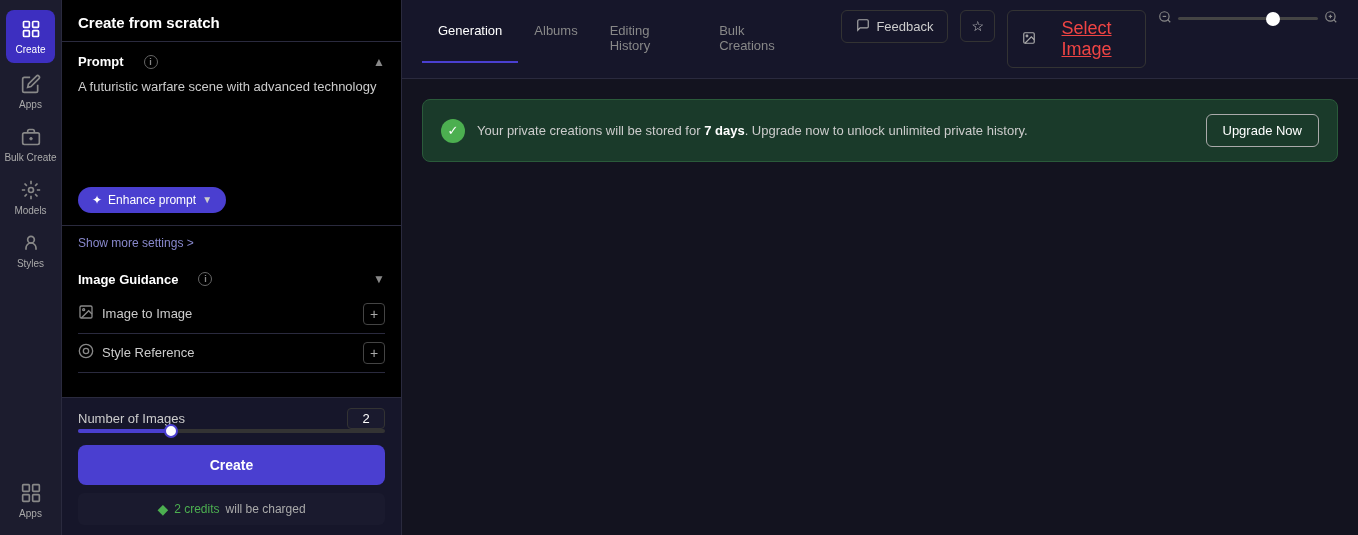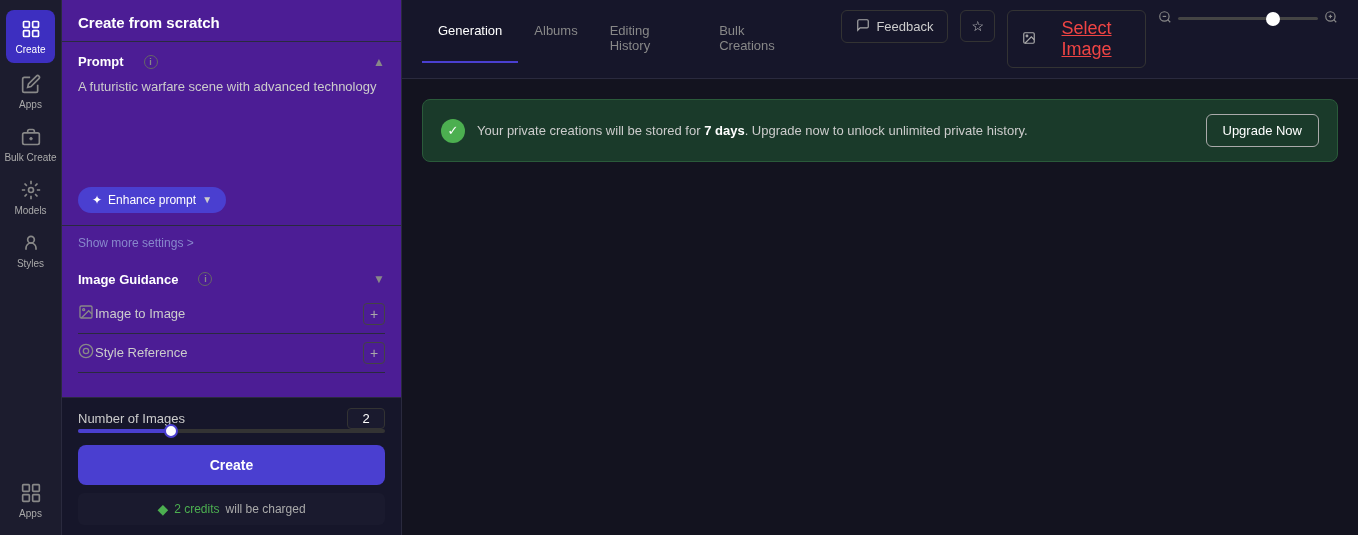--- a/index.html
+++ b/index.html
@@ -52,21 +52,21 @@
       text-align: center;
     }
     .sidebar-item.active .label {
       color: #fff;
     }
     .sidebar-spacer { flex: 1; }
 
     
     .left-panel {
       width: 340px;
-      background: #4c1d95;
+      background: #000000;
       display: flex;
       flex-direction: column;
       flex-shrink: 0;
       border-right: 1px solid #2a2a3e;
       overflow: hidden;
     }
     .panel-header {
       padding: 14px 16px 10px;
       font-size: 15px;
       font-weight: 600;
@@ -164,21 +164,21 @@
       display: flex;
       align-items: center;
       justify-content: space-between;
       padding: 8px 0;
       border-bottom: 1px solid #2a2a3e;
       cursor: pointer;
     }
     .guidance-row-left {
       display: flex;
       align-items: center;
-      gap: 1px;
+      gap: 8px;
       font-size: 13px;
       color: #ccc;
     }
     .plus-btn {
       background: transparent;
       border: 1px solid #444;
       border-radius: 4px;
       color: #aaa;
       width: 22px;
       height: 22px;

